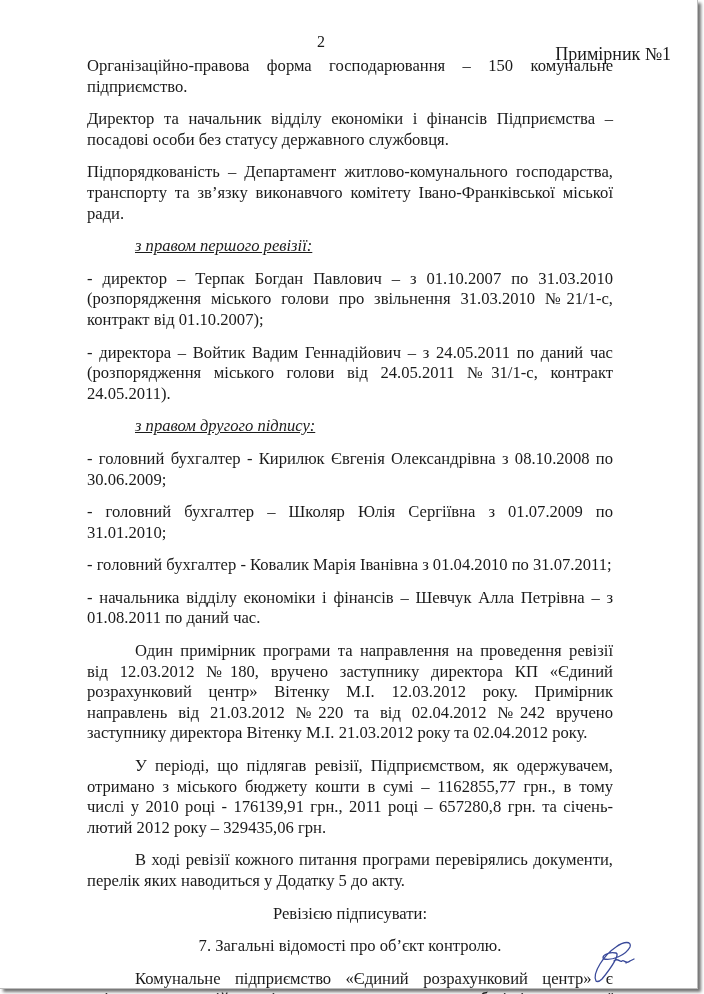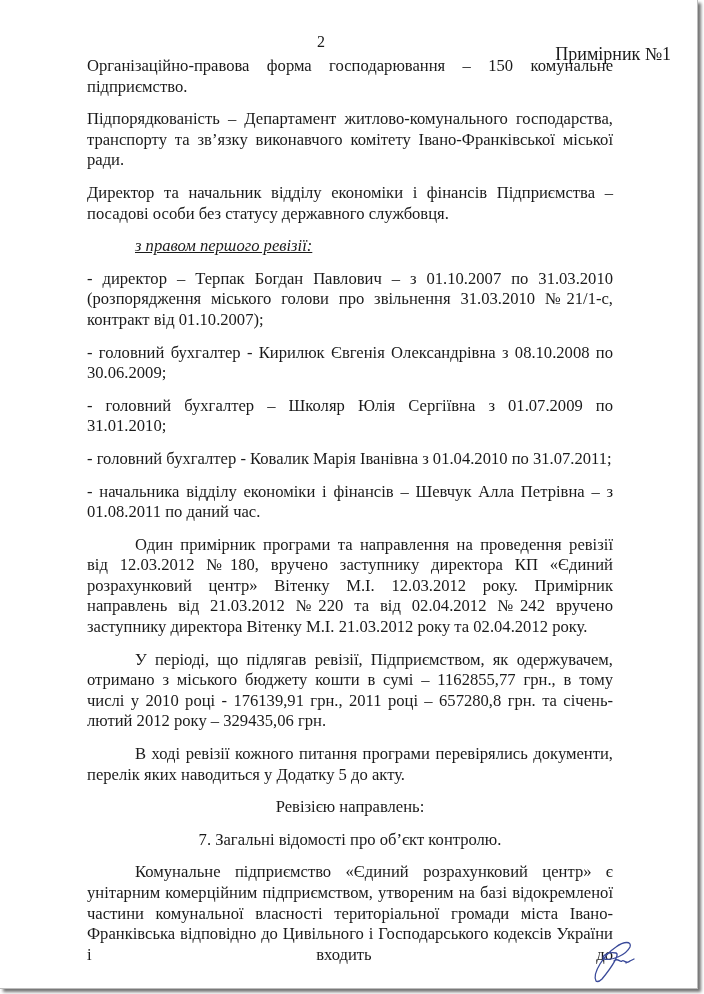--- a/index.html
+++ b/index.html
@@ -52,36 +52,38 @@
 <body>
 
 <div class="page">
   <div class="content">
     <div class="header-row">
       <span class="page-number">2</span>
       <span class="copy-label">Примірник №1</span>
     </div>
 
     <p>Організаційно-правова форма господарювання – 150 комунальне підприємство.</p>
+    <p>Директор та начальник відділу економіки і фінансів Підприємства – посадові особи без статусу державного службовця.</p>
     <p>Підпорядкованість – Департамент житлово-комунального господарства, транспорту та зв’язку виконавчого комітету Івано-Франківської міської ради.</p>
-    <p>Директор та начальник відділу економіки і фінансів Підприємства – посадові особи без статусу державного службовця.</p>
 
     <p class="subhead">з правом першого ревізії:</p>
     <p>- директор – Терпак Богдан Павлович – з 01.10.2007 по 31.03.2010 (розпорядження міського голови про звільнення 31.03.2010 №21/1-с, контракт від 01.10.2007);</p>
+    <p>- директора – Войтик Вадим Геннадійович – з 24.05.2011 по даний час (розпорядження міського голови від 24.05.2011 №31/1-с, контракт 24.05.2011).</p>
 
+    <p class="subhead">з правом другого підпису:</p>
     <p>- головний бухгалтер - Кирилюк Євгенія Олександрівна з 08.10.2008 по 30.06.2009;</p>
     <p>- головний бухгалтер – Школяр Юлія Сергіївна з 01.07.2009 по 31.01.2010;</p>
     <p>- головний бухгалтер - Ковалик Марія Іванівна з 01.04.2010 по 31.07.2011;</p>
     <p>- начальника відділу економіки і фінансів – Шевчук Алла Петрівна – з 01.08.2011 по даний час.</p>
 
     <p class="indent">Один примірник програми та направлення на проведення ревізії від 12.03.2012 №180, вручено заступнику директора КП «Єдиний розрахунковий центр» Вітенку М.І. 12.03.2012 року. Примірник направлень від 21.03.2012 №220 та від 02.04.2012 №242 вручено заступнику директора Вітенку М.І. 21.03.2012 року та 02.04.2012 року.</p>
     <p class="indent">У періоді, що підлягав ревізії, Підприємством, як одержувачем, отримано з міського бюджету кошти в сумі – 1162855,77 грн., в тому числі у 2010 році - 176139,91 грн., 2011 році – 657280,8 грн. та січень-лютий 2012 року – 329435,06 грн.</p>
     <p class="indent">В ході ревізії кожного питання програми перевірялись документи, перелік яких наводиться у Додатку 5 до акту.</p>
 
-    <p class="center">Ревізією направлень:</p>
+    <p class="center">Ревізією підписувати:</p>
     <p class="center">7. Загальні відомості про об’єкт контролю.</p>
     <p class="indent jl">Комунальне підприємство «Єдиний розрахунковий центр» є унітарним комерційним підприємством, утвореним на базі відокремленої частини комунальної власності територіальної громади міста Івано-Франківська відповідно до Цивільного і Господарського кодексів України і входить до</p>
   </div>
 
   <div class="sig">
     <svg width="60" height="50" viewBox="0 0 60 50">
       <path d="M6 46 C 2 38, 14 20, 26 12 C 34 6, 42 6, 40 12 C 36 20, 22 26, 14 24 C 10 22, 18 16, 26 18 C 30 19, 22 32, 12 44 C 8 48, 6 46, 6 46 Z M24 26 C 28 22, 30 28, 32 26 C 34 24, 36 30, 40 26 M36 28 L44 24" fill="none" stroke="#3a4a9a" stroke-width="1.3" stroke-linecap="round"></path>
     </svg>
   </div>
 </div>

